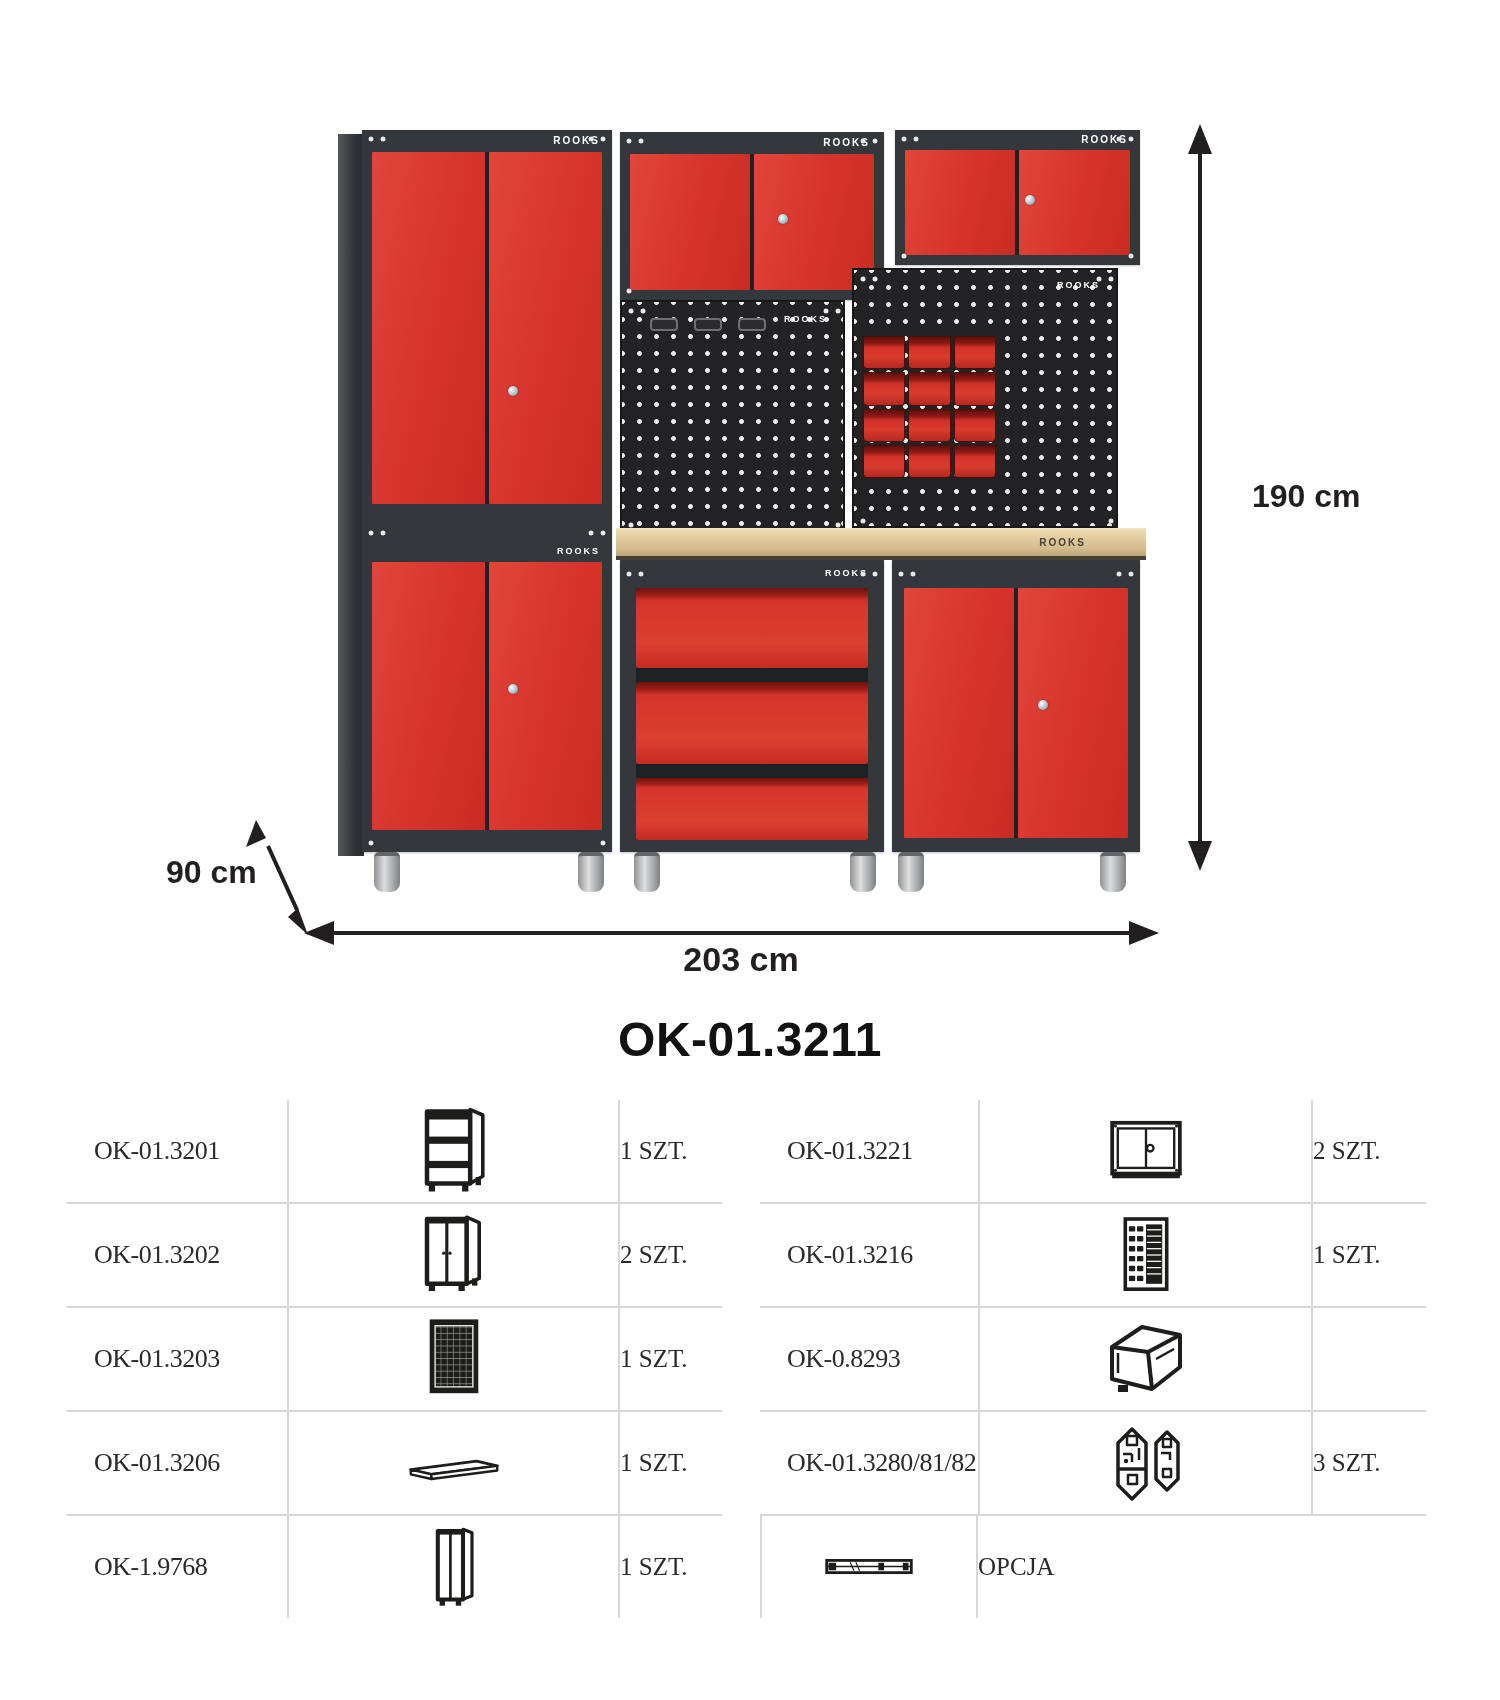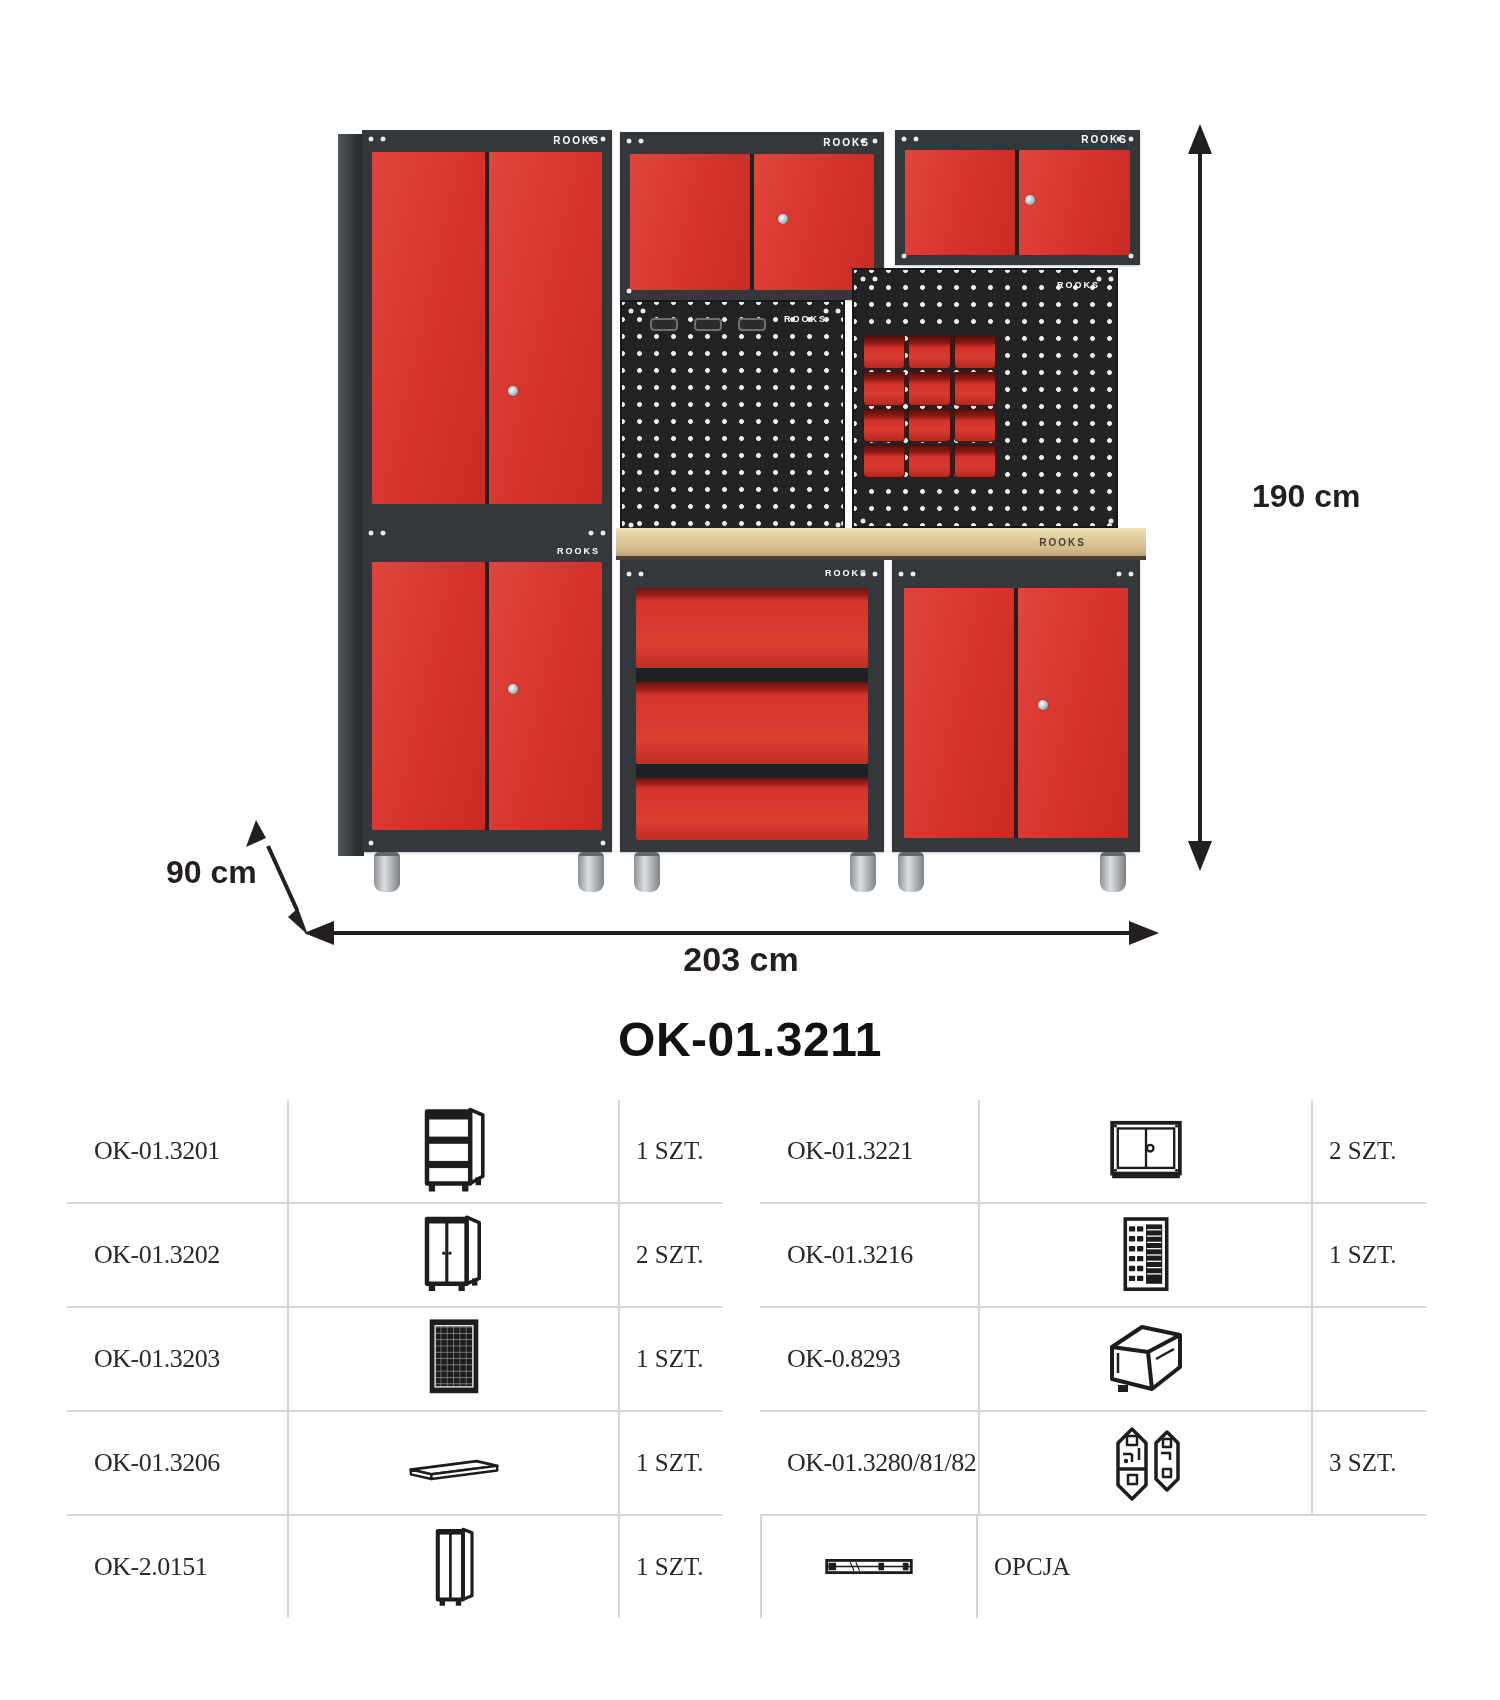--- a/index.html
+++ b/index.html
@@ -29,21 +29,21 @@
   
   .parts-table{position:absolute;left:67px;top:1100px;width:1359px;display:flex;gap:38px;}
   .half{width:655px;}
   .half.rt{width:666px;}
   .trow{display:grid;grid-template-columns:220px 333px 102px;height:102px;font-family:Liberation Serif, serif;}
   .half.rt .trow{grid-template-columns:218px 335px 113px;}
   .trow + .trow{border-top:2px solid #d6d6d6;}
   .cell{display:flex;align-items:center;box-sizing:border-box;min-width:0;}
   .cell.code{padding-left:27px;font-size:26px;letter-spacing:-.5px;color:#2b2a28;white-space:nowrap;}
   .cell.icn{justify-content:center;border-left:2px solid #d6d6d6;border-right:2px solid #d6d6d6;}
-  .cell.qty{padding-left:16px;font-size:25px;color:#2b2a28;flex-direction:column;align-items:flex-start;justify-content:center;white-space:nowrap;}
+  .cell.qty{font-size:25px;color:#2b2a28;flex-direction:column;align-items:flex-start;justify-content:center;white-space:nowrap;}
   .cell.qty.small{font-size:19px;}
   .qty-sub{font-size:17px;padding-left:6px;}
   .qty-sub:empty{display:none;}
   svg.icon{display:block;}
 </style>
 </head>
 <body>
 
 <div class="a figure">
 
@@ -291,21 +291,21 @@
             <polygon points="26,62 96,53 96,58 26,67" stroke-width="2.5"></polygon>
           </g>
         </svg>
       </div>
       <div class="cell qty">
           <span>1 SZT.</span>
         </div>
     </div>
 
     <div class="trow">
-      <div class="cell code">OK-2.0151</div>
+      <div class="cell code">OK-1.9768</div>
       <div class="cell icn">
         <svg class="icon" width="90" height="94" viewBox="0 0 100 100">
           <g stroke="#1d1d1b" stroke-linejoin="round">
             <polygon points="60,8 70,12 70,82 60,86" fill="#fff" stroke-width="3.5"></polygon>
             <rect x="32" y="10" width="28" height="76" fill="#fff" stroke-width="4.5"></rect>
             <line x1="46" y1="10" x2="46" y2="86" stroke-width="3"></line>
             <rect x="32" y="10" width="28" height="4" fill="#1d1d1b" stroke="none"></rect>
             <rect x="34" y="86" width="6" height="7" fill="#1d1d1b" stroke="none"></rect>
             <rect x="52" y="86" width="6" height="7" fill="#1d1d1b" stroke="none"></rect>
           </g>

